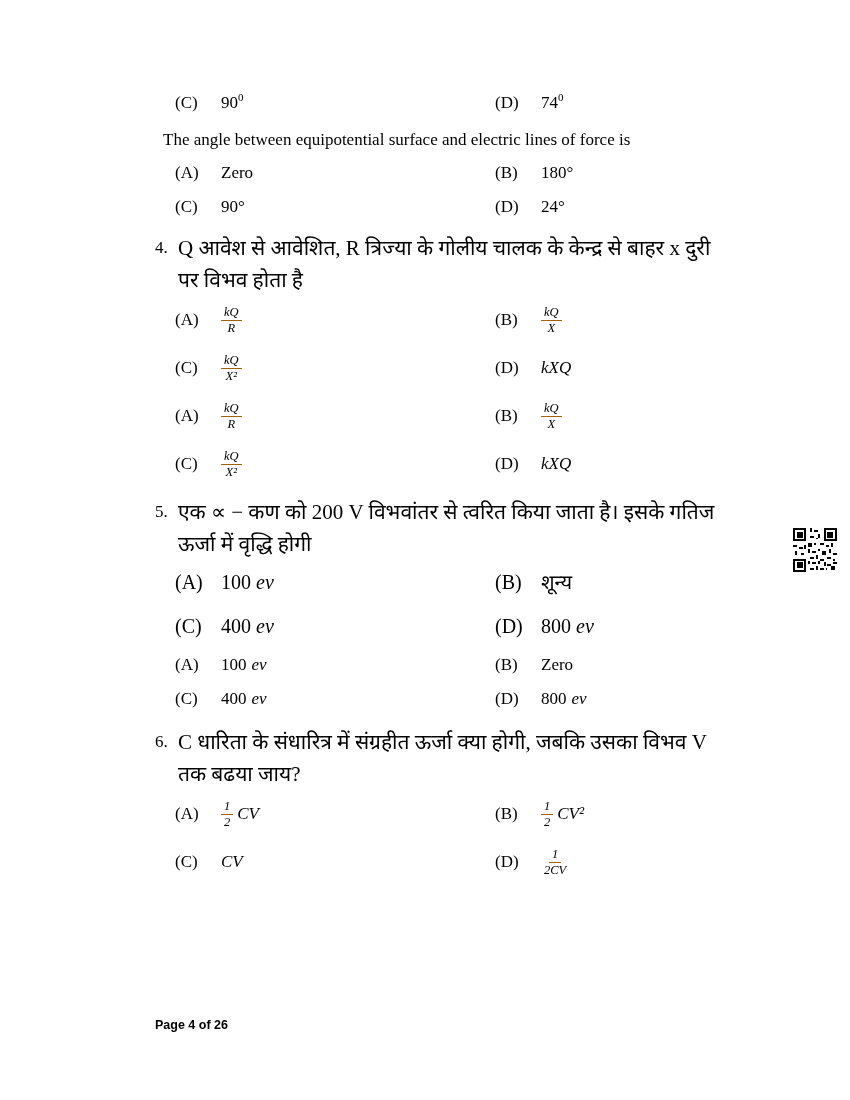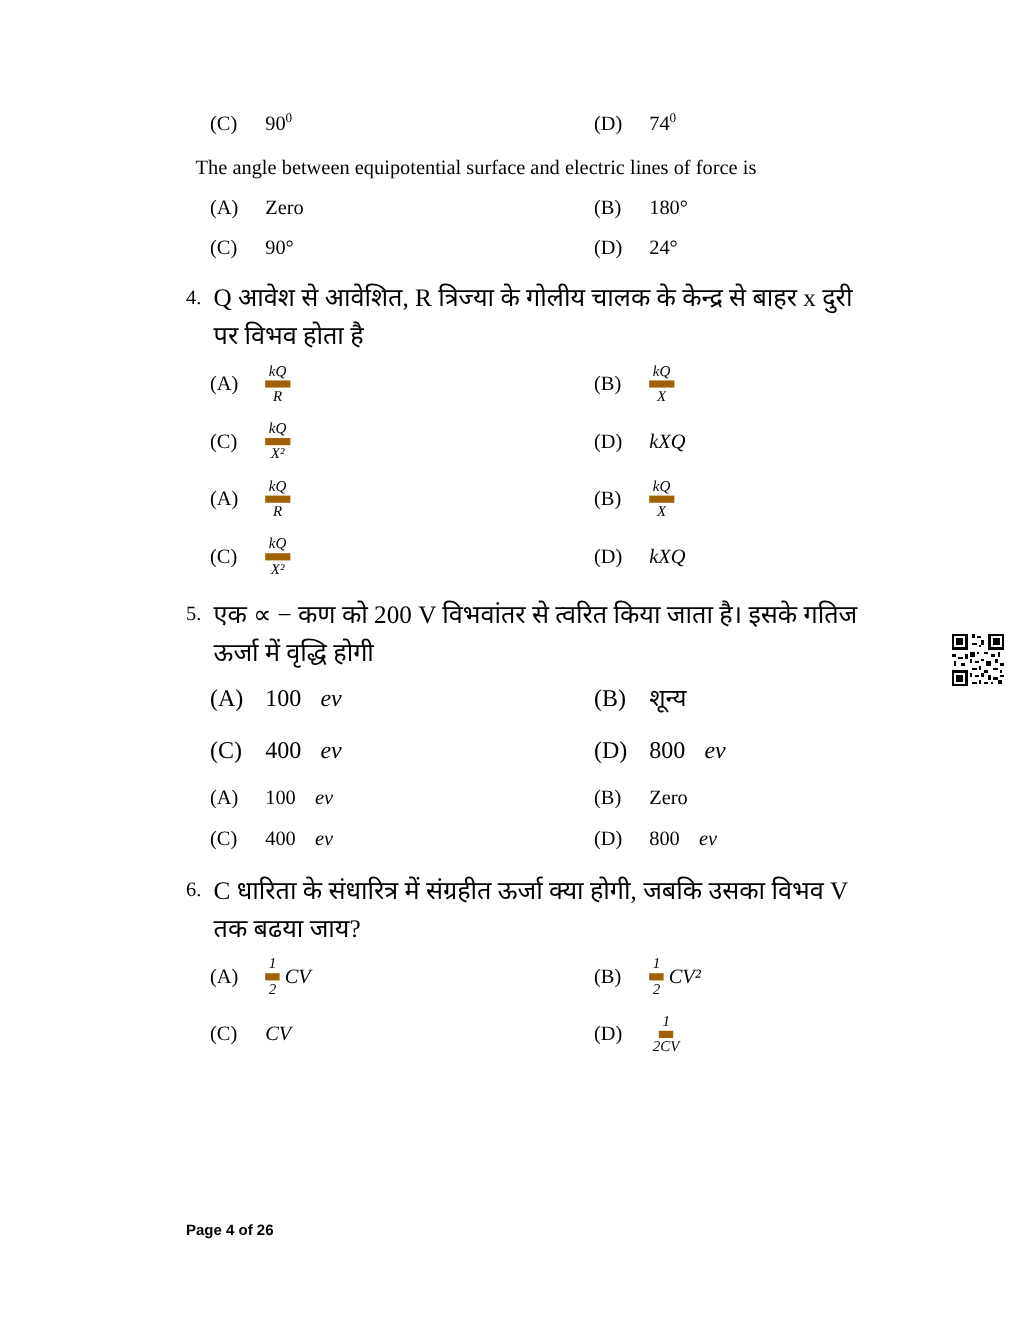--- a/index.html
+++ b/index.html
@@ -61,33 +61,33 @@
   }
   .opt-grid.fracs .opt {
     min-height: 40px;
   }
   .opt-grid.lg .opt {
     font-size: 20px;
     line-height: 36px;
     min-height: 36px;
   }
   .math { font-style: italic; }
-  .unit { font-style: italic; margin-left: 16px; }
+  .unit { font-style: italic; margin-left: 5px; }
   sup.sup { font-size: 11px; vertical-align: super; line-height: 0; }
   .frac {
     display: inline-flex;
     flex-direction: column;
     align-items: center;
     font-size: 12.5px;
     font-style: italic;
     line-height: 1.2;
     vertical-align: middle;
   }
   .frac .num {
-    border-bottom: 6px solid #a16207;
+    border-bottom: 1px solid #a16207;
     padding: 0 3px;
   }
   .frac .den { padding: 0 3px; }
   .suffix { margin-left: 4px; }
   .footer {
     position: absolute;
     top: 1018px;
     left: 155px;
     width: 578px;
     text-align: left;

